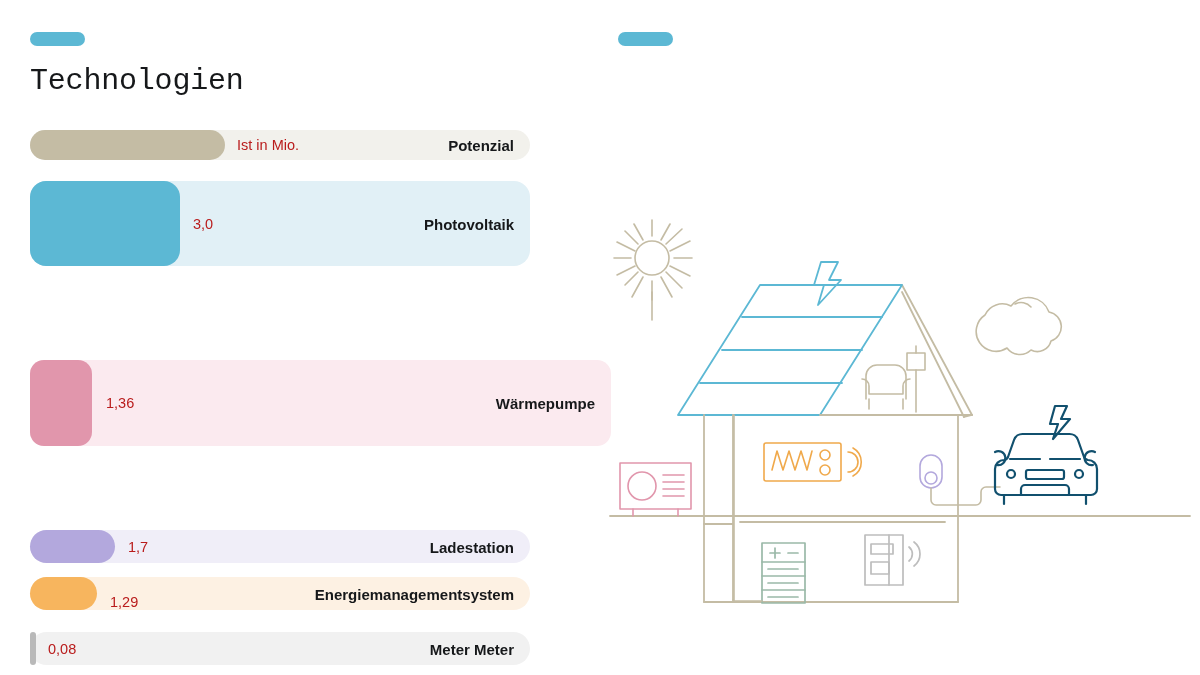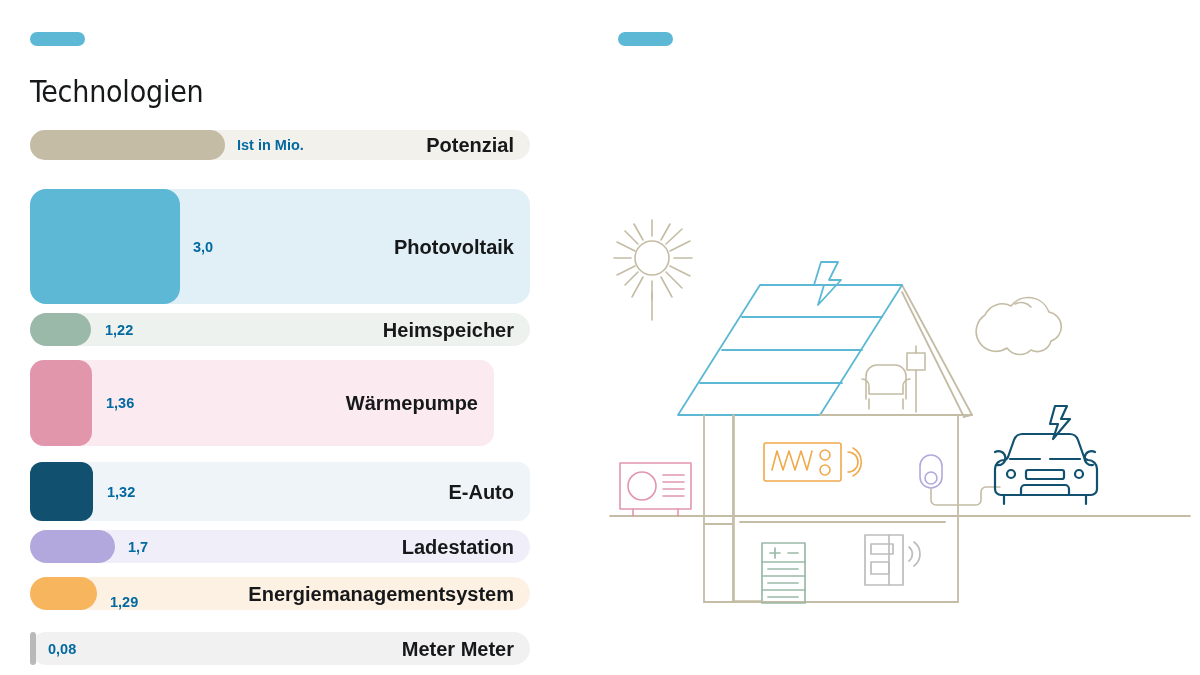--- a/index.html
+++ b/index.html
@@ -28,75 +28,63 @@
   .bar-track{
     position:absolute;left:0;top:0;width:100%;height:100%;
     border-radius:999px;background:#f2f1ec;
   }
   .bar-fill{
     position:absolute;left:0;top:0;height:100%;
     border-radius:999px;background:#c4bca4;
   }
   .bar-value{
     position:absolute;top:50%;transform:translateY(-50%);
-    font-size:14.5px;font-weight:700;color:#0369a1;white-space:nowrap;
+    font-size:14.5px;font-weight:400;color:#b91c1c;white-space:nowrap;
   }
   .bar-label{
     position:absolute;right:16px;top:50%;transform:translateY(-50%);
-    font-size:20px;font-weight:700;color:#16181a;white-space:nowrap;
+    font-size:15px;font-weight:700;color:#16181a;white-space:nowrap;
   }
 
   
   .legend-row .bar-value{font-size:14.5px;}
 
   .illustration{position:absolute;left:0;top:0;}
 </style>
 </head>
 <body>
 
 <div class="panel panel-left">
 
   <div class="accent-pill" style="left:30px;top:32px;"></div>
 
-  <div class="panel-title" style="left:30px;top:74px;">Technologien</div>
+  <div class="panel-title" style="left:30px;top:64px;font-family:Liberation Mono, monospace;">Technologien</div>
 
   <div class="bar-row legend-row" style="left:30px;top:130px;width:500px;height:30px;">
     <div class="bar-track"></div>
     <div class="bar-fill" style="width:195px;"></div>
     <div class="bar-value" style="left:207px;">Ist in Mio.</div>
     <div class="bar-label">Potenzial</div>
   </div>
 
-  <div class="bar-row" style="left:30px;top:181px;width:500px;height:115px;margin-top:8px;">
+  <div class="bar-row" style="left:30px;top:181px;width:500px;height:85px;">
     <div class="bar-track" style="background:#e1f0f6;border-radius:16px;"></div>
     <div class="bar-fill" style="width:150px;background:#5cb8d4;border-radius:16px;"></div>
     <div class="bar-value" style="left:163px;">3,0</div>
     <div class="bar-label">Photovoltaik</div>
   </div>
 
-  <div class="bar-row" style="left:30px;top:313px;width:500px;height:33px;">
-    <div class="bar-track" style="background:#eef2ee;"></div>
-    <div class="bar-fill" style="width:61px;background:#9ab9a8;"></div>
-    <div class="bar-value" style="left:75px;">1,22</div>
-    <div class="bar-label">Heimspeicher</div>
-  </div>
-
-  <div class="bar-row" style="left:30px;top:360px;width:464px;height:86px;">
+
+  <div class="bar-row" style="left:30px;top:360px;width:548px;height:86px;padding-left:33px;">
     <div class="bar-track" style="background:#fbeaef;border-radius:14px;"></div>
     <div class="bar-fill" style="width:62px;background:#e196ac;border-radius:14px;"></div>
     <div class="bar-value" style="left:76px;">1,36</div>
     <div class="bar-label">Wärmepumpe</div>
   </div>
 
-  <div class="bar-row" style="left:30px;top:462px;width:500px;height:59px;">
-    <div class="bar-track" style="background:#eef4f8;border-radius:12px;"></div>
-    <div class="bar-fill" style="width:63px;background:#11506e;border-radius:12px;"></div>
-    <div class="bar-value" style="left:77px;">1,32</div>
-    <div class="bar-label">E-Auto</div>
-  </div>
 
   <div class="bar-row" style="left:30px;top:530px;width:500px;height:33px;text-align:center;">
     <div class="bar-track" style="background:#f0eef8;"></div>
     <div class="bar-fill" style="width:85px;background:#b3a8dd;"></div>
     <div class="bar-value" style="left:98px;">1,7</div>
     <div class="bar-label">Ladestation</div>
   </div>
 
   <div class="bar-row" style="left:30px;top:577px;width:500px;height:33px;">
     <div class="bar-track" style="background:#fdf1e3;"></div>

